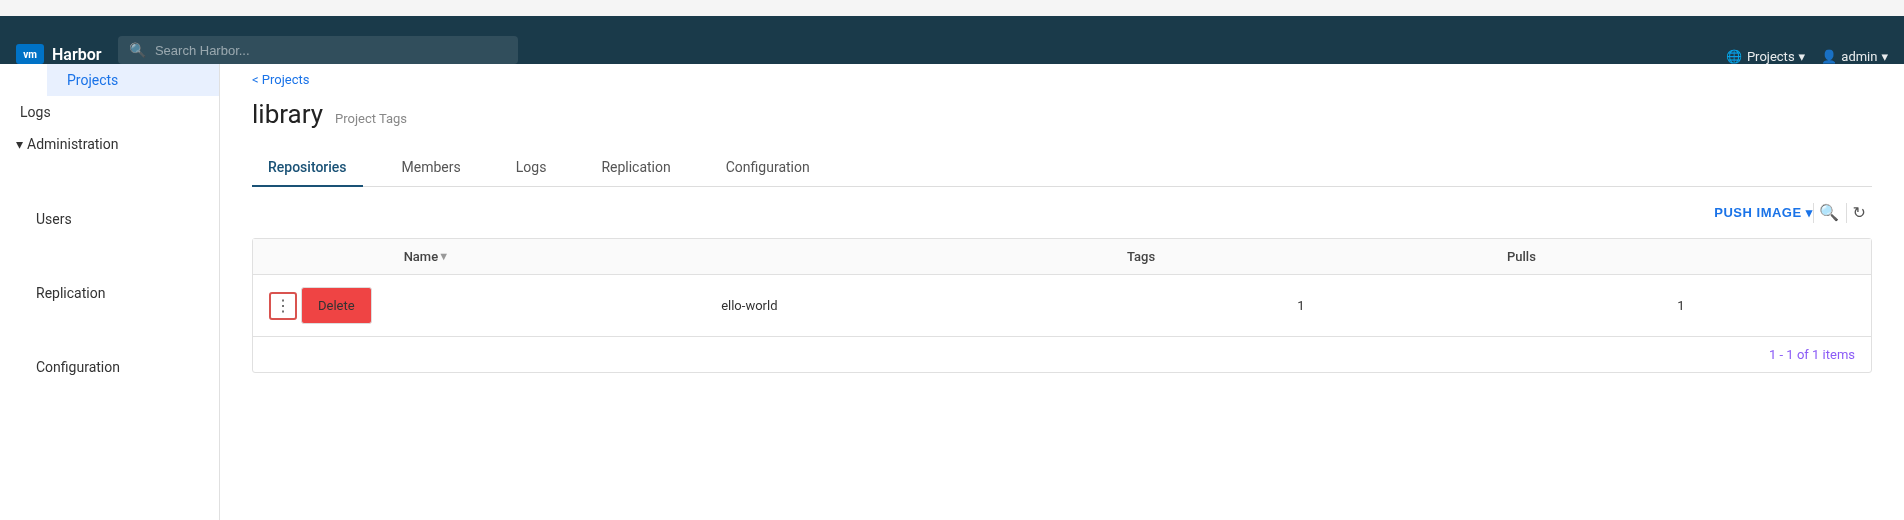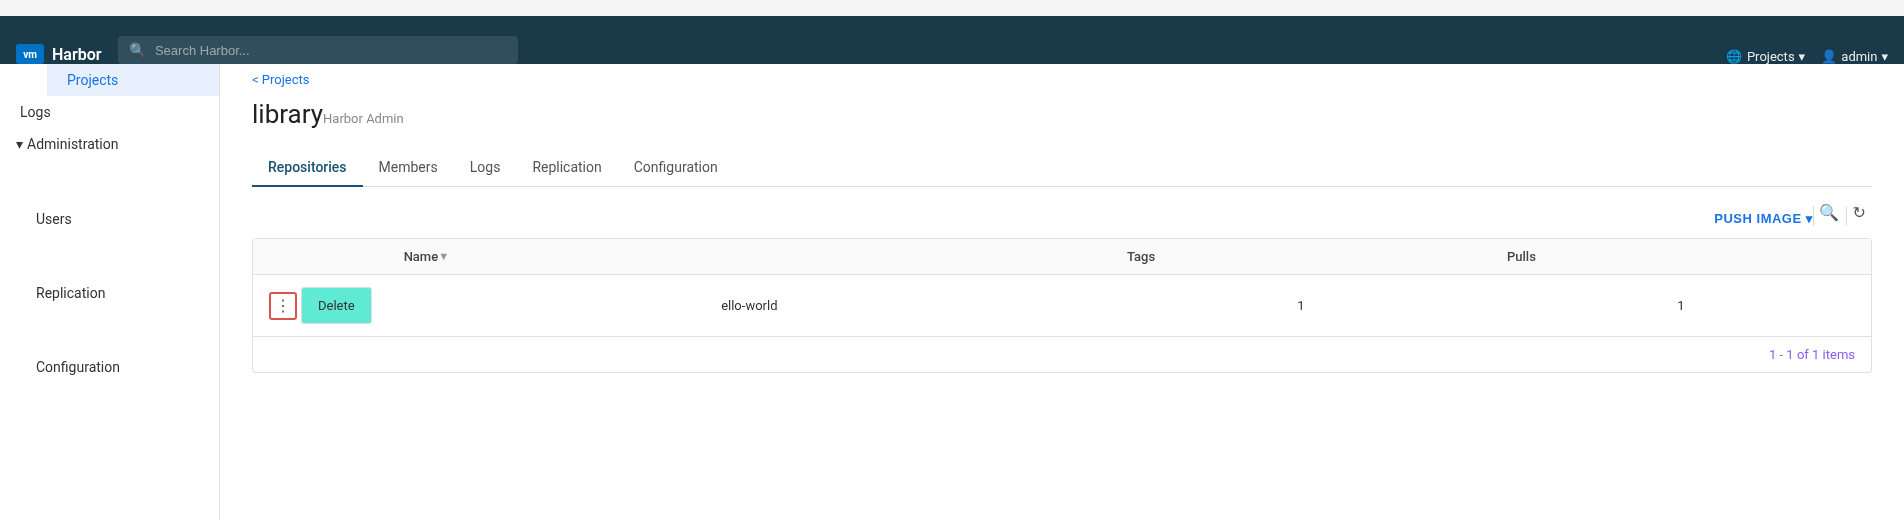--- a/index.html
+++ b/index.html
@@ -127,57 +127,59 @@
     }
     .breadcrumb {
       color: #1a73e8;
       font-size: 13px;
       cursor: pointer;
       margin-bottom: 12px;
     }
     .page-header {
       display: flex;
       align-items: baseline;
+      gap: 12px;
       margin-bottom: 20px;
     }
     .page-title {
       font-size: 26px;
       font-weight: 400;
       color: #222;
     }
     .page-badge {
       font-size: 13px;
       color: #888;
     }
 
     
     .tabs {
       display: flex;
       border-bottom: 1px solid #ddd;
       margin-bottom: 0;
+      gap: 23px;
     }
     .tab {
       padding: 10px 16px;
       cursor: pointer;
       font-size: 14px;
       color: #555;
       border-bottom: 2px solid transparent;
       margin-bottom: -1px;
     }
     .tab.active {
       color: #1a5276;
       border-bottom: 2px solid #1a5276;
       font-weight: 500;
     }
 
     
     .toolbar {
       display: flex;
       justify-content: flex-end;
-      align-items: flex-end;
+      align-items: center;
       padding: 12px 0;
     }
     .push-image-btn {
       color: #1a73e8;
       font-size: 13px;
       font-weight: 600;
       text-transform: uppercase;
       letter-spacing: 0.5px;
       cursor: pointer;
       display: flex;
@@ -245,21 +247,21 @@
       font-size: 16px;
       display: inline-flex;
       align-items: center;
       justify-content: center;
       width: 28px;
       height: 28px;
     }
 
     .context-menu {
       display: inline-block;
-      background: #5eead4;
+      background: #ef4444;
       border: 1px solid #ddd;
       border-radius: 3px;
       padding: 4px 0;
       position: relative;
       z-index: 10;
     }
     .context-menu-item {
       padding: 6px 16px;
       font-size: 13px;
       color: #333;
@@ -333,21 +335,21 @@
     </div>
   </aside>
 
   <main class="main">
     <div class="breadcrumb">
       <span>&lt; Projects</span>
     </div>
 
     <div class="page-header">
       <h1 class="page-title">library</h1>
-      <span class="page-badge">Harbor Admin</span>
+      <span class="page-badge">Project Tags</span>
     </div>
 
     <div class="tabs">
       <div class="tab active">
         <span>Repositories</span>
       </div>
       <div class="tab">
         <span>Members</span>
       </div>
       <div class="tab">

